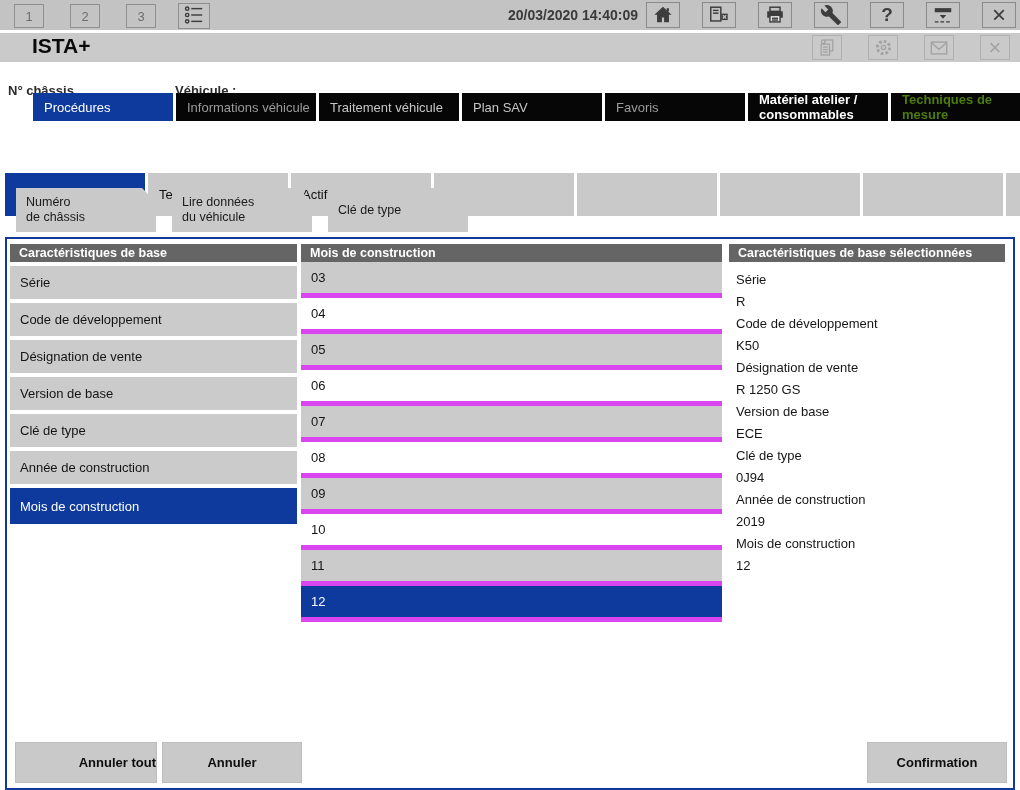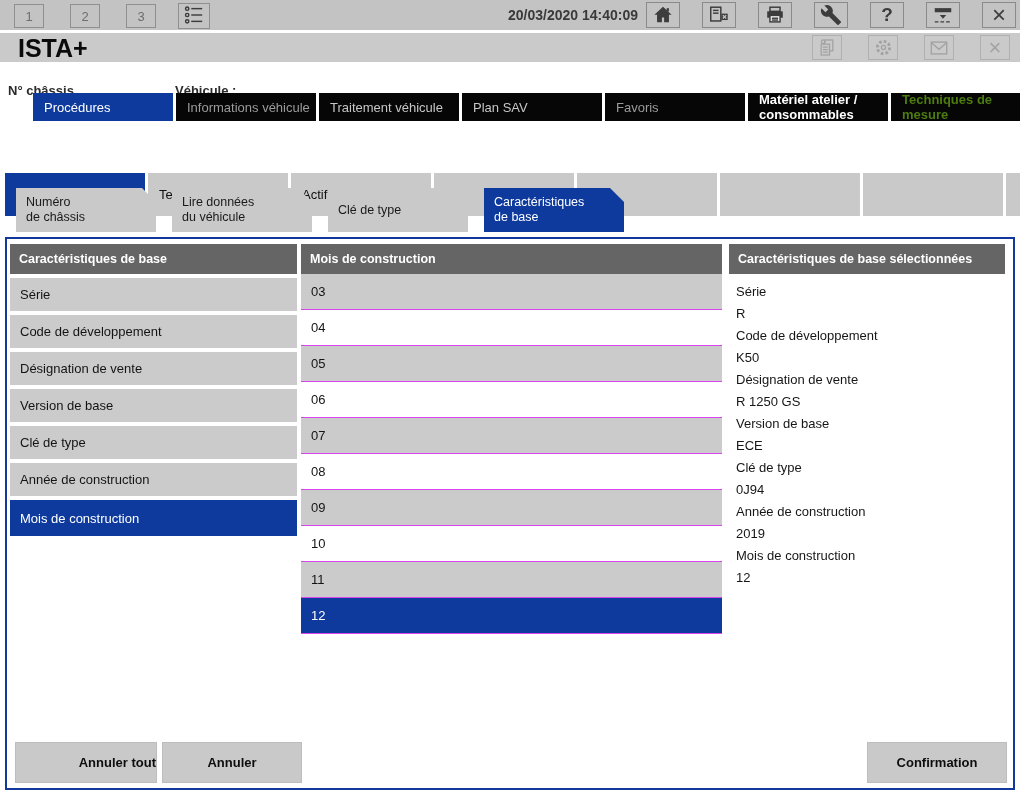--- a/index.html
+++ b/index.html
@@ -21,21 +21,21 @@
   .icon-btn { width:34px; height:26px; border:1px solid #8a8a8a; background:transparent;
     display:flex; align-items:center; justify-content:center; cursor:pointer; padding:0; }
   .icon-btn svg { display:block; }
   .glyph { stroke:#3d3d3d; fill:none; stroke-width:1.6; }
   .glyph-fill { fill:#3d3d3d; stroke:none; }
   .xchar { font-size:24px; line-height:22px; color:#3d3d3d; font-weight:400; }
   .qchar { font-size:19px; font-weight:bold; color:#3d3d3d; }
 
   
   .titlebar { position:absolute; left:0; top:33px; width:1020px; height:29px; background:#cacaca; }
-  .app-title { position:absolute; left:18px; top:1px; font-size:25px; font-weight:bold; color:#0a0a0a; }
+  .app-title { position:absolute; left:32px; top:1px; font-size:21px; font-weight:bold; color:#0a0a0a; }
   .titlebar-icons { position:absolute; right:10px; top:2px; display:flex; gap:26px; }
   .icon-btn.disabled { width:30px; height:25px; border:1px solid #b0b0b0; cursor:default; }
   .dglyph { stroke:#a2a2a2; fill:none; stroke-width:1.5; }
   .dxchar { font-size:22px; line-height:20px; color:#a2a2a2; }
 
   
   .vehiclebar { position:absolute; left:0; top:62px; width:1020px; height:31px; background:#fff; }
   .vb-label { position:absolute; top:21px; font-size:13px; font-weight:bold; color:#2b2b2b; }
   .vb-chassis { left:8px; } .vb-vehicle { left:175px; }
 
@@ -57,30 +57,30 @@
     padding-left:8px; gap:16px; }
   .crumb { flex:0 0 140px; width:140px; background:#c9c9c9; color:#1a1a1a; font-size:12.5px;
     line-height:15px; padding-left:10px; display:flex; flex-direction:column; justify-content:center;
     cursor:pointer; clip-path:polygon(0 0, calc(100% - 14px) 0, 100% 14px, 100% 100%, 0 100%); }
   .crumb.active { background:#0d3a9c; color:#fff; }
 
   
   .content { position:absolute; left:5px; top:237px; width:1010px; height:553px;
     border:2px solid #12389b; background:#fff; }
   .panel { position:absolute; top:5px; }
-  .panel-header { height:30px; background:#656565; color:#fff; font-size:12.5px; font-weight:bold;
+  .panel-header { height:18px; background:#656565; color:#fff; font-size:12.5px; font-weight:bold;
     display:flex; align-items:center; padding-left:9px; }
   .p-left { left:3px; width:287px; }
   .p-mid { left:294px; width:421px; }
   .p-right { left:722px; width:276px; }
   .list-item { height:33px; margin-top:4px; background:#cbcbcb; display:flex; align-items:center;
     padding-left:10px; font-size:13px; color:#141414; cursor:pointer; }
   .list-item.selected { height:36px; background:#0d3a9c; color:#fff; }
   .month-row { height:36px; display:flex; align-items:center; padding-left:10px; font-size:13px;
-    color:#141414; cursor:pointer; border-bottom:1px solid #d946ef; }
+    color:#141414; cursor:pointer; border-bottom:5px solid #d946ef; }
   .month-row.odd { background:#cbcbcb; }
   .month-row.even { background:#ffffff; }
   .month-row.selected { background:#0d3a9c; color:#fff; }
   .sel-lines { padding-top:7px; padding-left:7px; }
   .sel-line { font-size:13px; color:#161616; line-height:22px; }
 
   
   .foot-btn { position:absolute; bottom:5px; height:41px; background:#c9c9c9; border:1px solid #bdbdbd;
     font-family:inherit; font-size:13px; font-weight:bold; color:#0d0d0d; cursor:pointer; }
   .btn-cancel-all { left:8px; width:142px;text-align:right; }
@@ -256,24 +256,20 @@
     <div class="crumb">
       <span>Numéro</span>
       <span>de châssis</span>
     </div>
     <div class="crumb">
       <span>Lire données</span>
       <span>du véhicule</span>
     </div>
     <div class="crumb">
       <span>Clé de type</span>
-    </div>
-    <div class="crumb active">
-      <span>Caractéristiques</span>
-      <span>de base</span>
     </div>
   </div>
 
   <div class="content">
 
     <div class="panel p-left">
       <div class="panel-header">Caractéristiques de base</div>
       <div class="list-item">Série</div>
       <div class="list-item">Code de développement</div>
       <div class="list-item">Désignation de vente</div>

